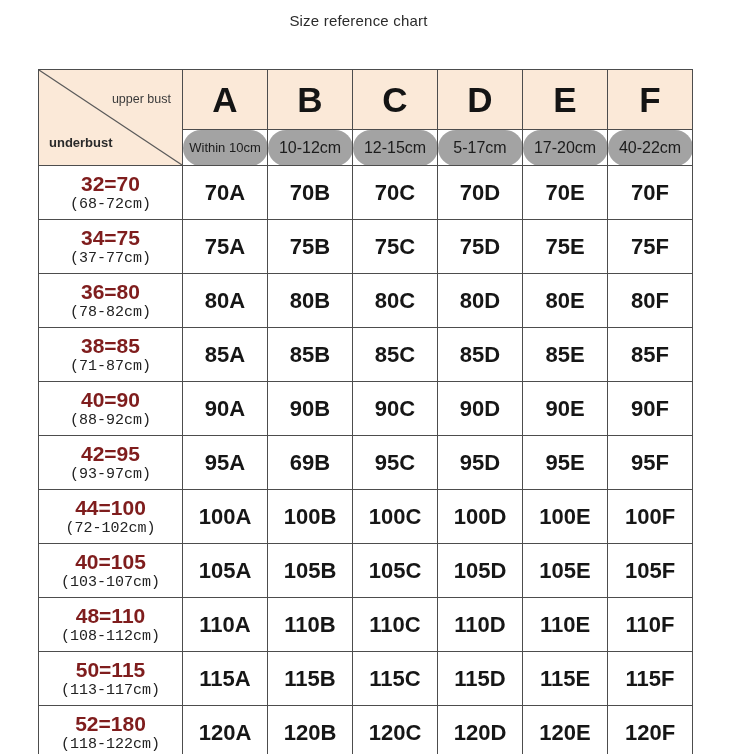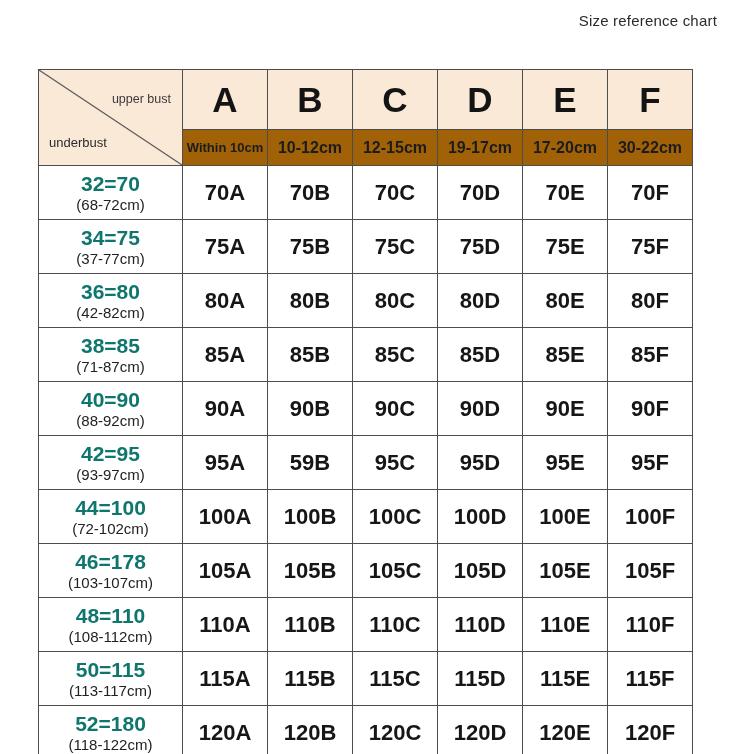--- a/index.html
+++ b/index.html
@@ -6,63 +6,63 @@
   body{
     position:relative;
     width:731px;height:754px;
     background:#ffffff;
     font-family:"Liberation Sans", sans-serif;
     color:#1b1b1b;
     overflow:hidden;
   }
   .page-title{
     position:absolute; top:12px; left:0; width:717px;
-    text-align:right;
+    text-align:center;
     font-size:15px; letter-spacing:.2px; color:#2b2b2b;
   }
   table.size-chart{
     position:absolute; left:38px; top:69px;
     width:654px;
     border-collapse:collapse; table-layout:fixed;
     background:#ffffff;
   }
   .size-chart td{
     border:1px solid var(--border-c,#4d4d4d);
     text-align:center; vertical-align:middle;
     padding:0;
     overflow:hidden;
   }
   .letter-cell{
     background:var(--header-bg,#fbe9d8);
     height:59px;
     font-size:35px; font-weight:600; color:#141414;
   }
   .range-cell{
-    background:#a16207;
+    background:#a3a3a3;
     height:35px;
-    font-size:16px; font-weight:700; color:#1c1c1c;
+    font-size:16px; font-weight:400; color:#1c1c1c;border-radius:18px;
   }
   .range-cell.small{font-size:13px;}
   .corner-cell{
     background:var(--header-bg,#fbe9d8);
     position:relative;
   }
   .corner-svg{position:absolute; left:0; top:0; width:100%; height:100%; display:block;}
   .corner-top{
     position:absolute; top:22px; right:11px;
     font-size:12.5px; color:#3a3a3a;
   }
   .corner-bottom{
     position:absolute; bottom:15px; left:10px;
-    font-size:13px; color:#2a2a2a;
+    font-size:13px; color:#2a2a2a;font-weight:bold;
   }
   tbody td{height:53px;}
   .row-header-cell{background:#ffffff;}
-  .row-size{font-size:21px; font-weight:700; line-height:1.15; color:#0f766e;text-align:center;}
-  .row-range{font-size:15px; font-weight:400; line-height:1.15; color:#222222;}
+  .row-size{font-size:21px; font-weight:700; line-height:1.15; color:#7f1d1d;text-align:center;}
+  .row-range{font-size:15px; font-weight:400; line-height:1.15; color:#222222;font-family:Liberation Mono, monospace;}
   .value-cell{
     background:#ffffff;
     font-size:22px; font-weight:600; color:#161616;
   }
 </style>
 </head>
 <body style="--header-bg: #fbe9d8; --border-c: #4d4d4d; background: rgb(255, 255, 255);">
 
 <div class="page-title">Size reference chart</div>
 
@@ -91,23 +91,23 @@
         <td class="letter-cell">C</td>
         <td class="letter-cell">D</td>
         <td class="letter-cell">E</td>
         <td class="letter-cell">F</td>
       </tr>
     <tr>
 
     <td class="range-cell small">Within 10cm</td>
         <td class="range-cell">10-12cm</td>
         <td class="range-cell">12-15cm</td>
-        <td class="range-cell">19-17cm</td>
+        <td class="range-cell">5-17cm</td>
         <td class="range-cell">17-20cm</td>
-        <td class="range-cell">30-22cm</td>
+        <td class="range-cell">40-22cm</td>
       </tr>
   </thead>
   <tbody>
 
   <tr>
         <td class="row-header-cell">
           <div class="row-size">32=70</div>
           <div class="row-range">(68-72cm)</div>
         </td>
         <td class="value-cell">70A</td>
@@ -125,21 +125,21 @@
         <td class="value-cell">75A</td>
         <td class="value-cell">75B</td>
         <td class="value-cell">75C</td>
         <td class="value-cell">75D</td>
         <td class="value-cell">75E</td>
         <td class="value-cell">75F</td>
       </tr>
       <tr>
         <td class="row-header-cell">
           <div class="row-size">36=80</div>
-          <div class="row-range">(42-82cm)</div>
+          <div class="row-range">(78-82cm)</div>
         </td>
         <td class="value-cell">80A</td>
         <td class="value-cell">80B</td>
         <td class="value-cell">80C</td>
         <td class="value-cell">80D</td>
         <td class="value-cell">80E</td>
         <td class="value-cell">80F</td>
       </tr>
       <tr>
         <td class="row-header-cell">
@@ -164,41 +164,41 @@
         <td class="value-cell">90D</td>
         <td class="value-cell">90E</td>
         <td class="value-cell">90F</td>
       </tr>
       <tr>
         <td class="row-header-cell">
           <div class="row-size">42=95</div>
           <div class="row-range">(93-97cm)</div>
         </td>
         <td class="value-cell">95A</td>
-        <td class="value-cell">59B</td>
+        <td class="value-cell">69B</td>
         <td class="value-cell">95C</td>
         <td class="value-cell">95D</td>
         <td class="value-cell">95E</td>
         <td class="value-cell">95F</td>
       </tr>
       <tr>
         <td class="row-header-cell">
           <div class="row-size">44=100</div>
           <div class="row-range">(72-102cm)</div>
         </td>
         <td class="value-cell">100A</td>
         <td class="value-cell">100B</td>
         <td class="value-cell">100C</td>
         <td class="value-cell">100D</td>
         <td class="value-cell">100E</td>
         <td class="value-cell">100F</td>
       </tr>
       <tr>
         <td class="row-header-cell">
-          <div class="row-size">46=178</div>
+          <div class="row-size">40=105</div>
           <div class="row-range">(103-107cm)</div>
         </td>
         <td class="value-cell">105A</td>
         <td class="value-cell">105B</td>
         <td class="value-cell">105C</td>
         <td class="value-cell">105D</td>
         <td class="value-cell">105E</td>
         <td class="value-cell">105F</td>
       </tr>
       <tr>

